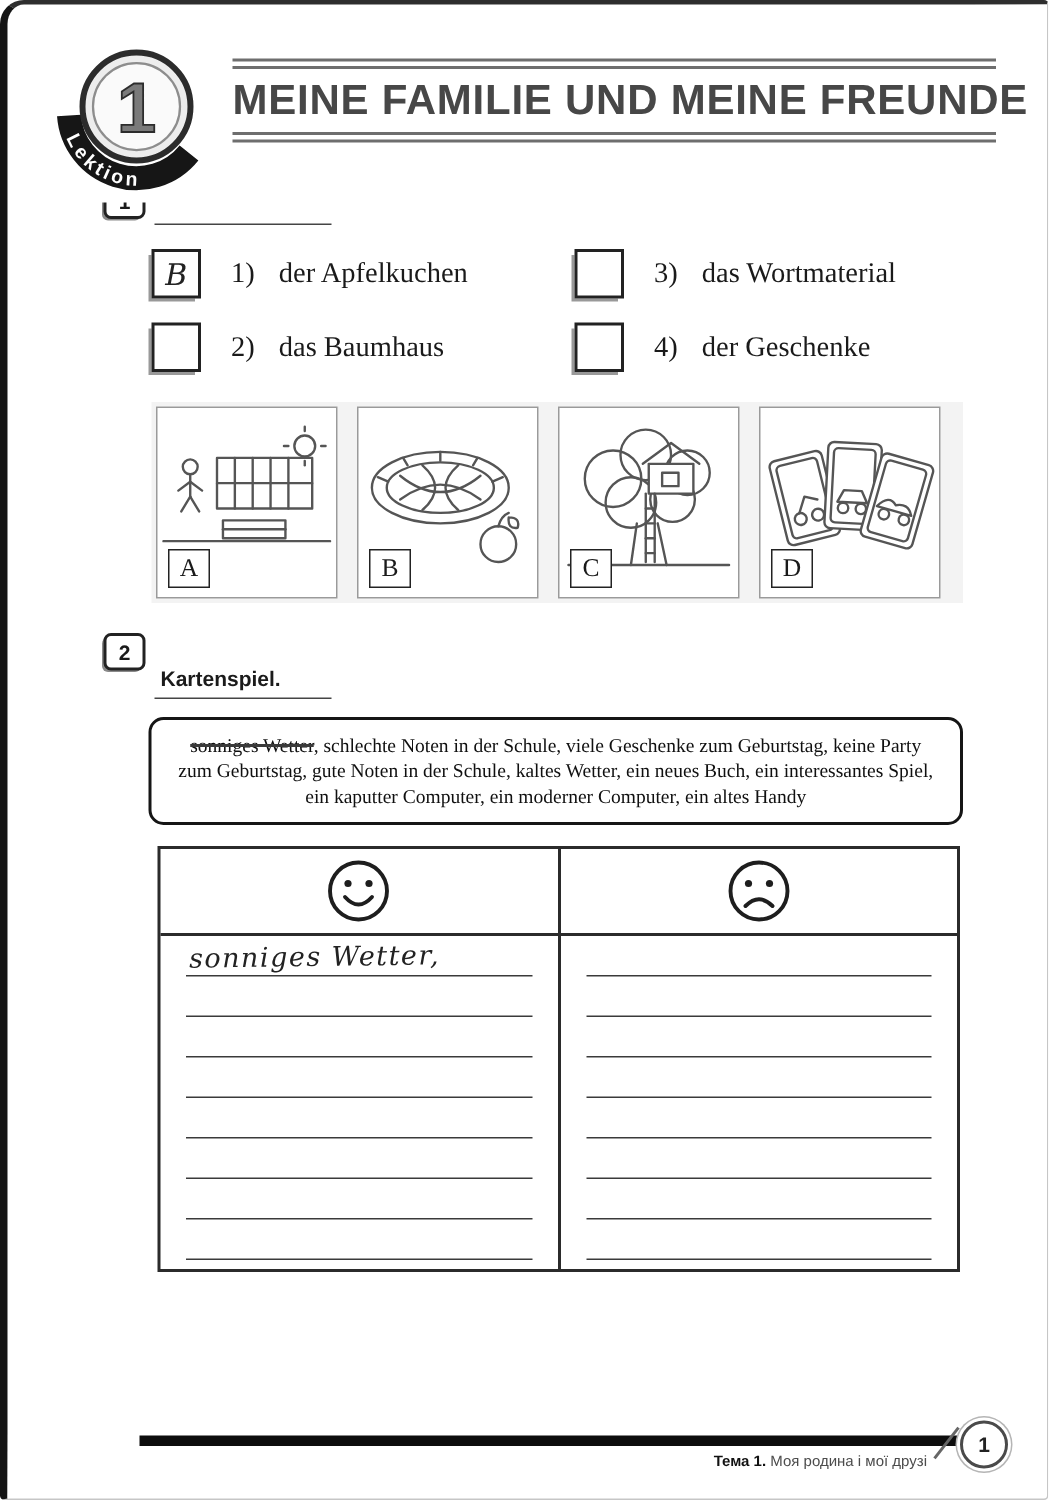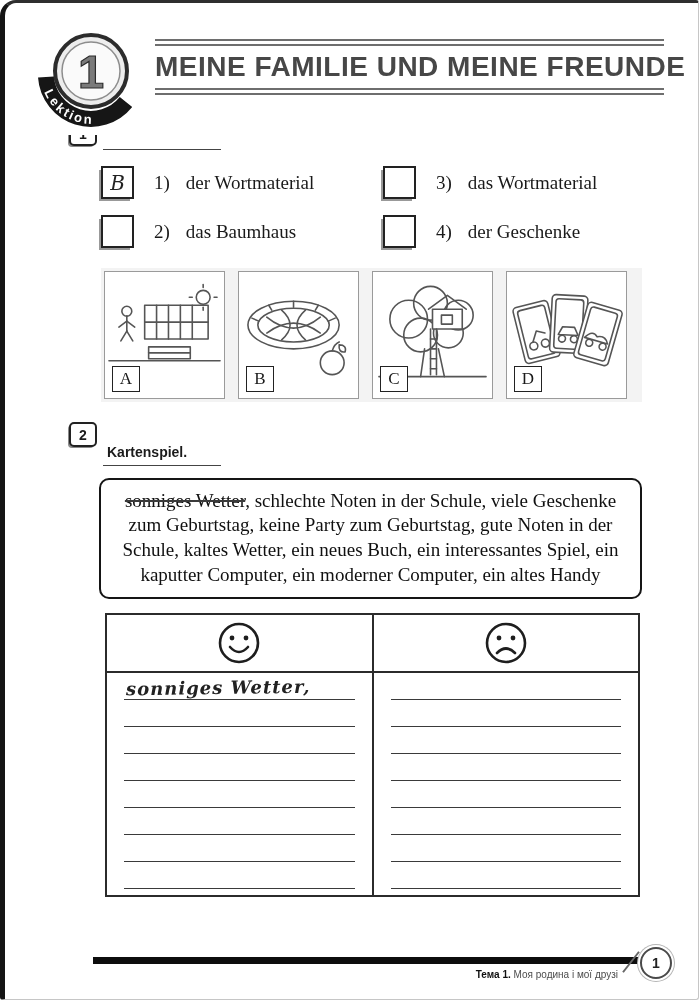--- a/index.html
+++ b/index.html
@@ -30,30 +30,30 @@
   .item-num{margin-left:4px;}
   
   .img-row{margin:20px 56px 0 96px;background:#f3f3f3;padding:3px;display:flex;gap:13px;}
   .fig{position:relative;width:121px;height:128px;background:#fff;border:1px solid #9a9a9a;box-sizing:border-box;}
   .fig svg{width:100%;height:100%;display:block;}
   .fig-letter{position:absolute;left:7px;bottom:6px;width:26px;height:24px;border:1.5px solid #222;background:#fff;
               font-family:"Liberation Serif", serif;font-size:17px;display:flex;align-items:center;justify-content:center;}
   .lineart{stroke:#555;stroke-width:1.6;fill:none;stroke-linecap:round;stroke-linejoin:round;}
   
   .word-box{margin:12px 56px 0 94px;border:2px solid #151515;border-radius:10px;padding:9px 14px;
-            font-family:"Liberation Serif", serif;font-size:19px;line-height:1.3;text-align:center;color:#101010;}
+            font-family:"Liberation Serif", serif;font-size:13px;line-height:1.3;text-align:center;color:#101010;}
   .struck{text-decoration:line-through;text-decoration-thickness:2px;text-decoration-color:#3a3a3a;}
   
   .sort-table{margin:14px 56px 0 100px;width:535px;box-sizing:border-box;border:2px solid #2b2b2b;background:#fff;}
   .t-head{display:flex;border-bottom:2px solid #2b2b2b;height:56px;}
   .t-cell{flex:1;display:flex;align-items:center;justify-content:center;}
   .t-cell.right,.t-col.right{border-left:2px solid #2b2b2b;}
   .t-body{display:flex;}
   .t-col{flex:1;padding-bottom:6px;}
-  .a-line{height:26px;margin:0 17px;border-bottom:1.5px solid #3a3a3a;position:relative;font-weight:bold;}
+  .a-line{height:26px;margin:0 17px;border-bottom:1.5px solid #3a3a3a;position:relative;}
   .handwriting{position:absolute;left:2px;bottom:1px;font-family:"DejaVu Serif", serif;font-style:italic;font-size:18px;
                letter-spacing:1px;color:#222;transform:rotate(-.8deg);white-space:nowrap;}
   
   .footer{position:absolute;left:0;right:0;bottom:6px;height:36px;}
   .f-bar{position:absolute;left:88px;top:0;width:548px;height:7px;background:#0d0d0d;}
   .f-slash{position:absolute;right:66px;top:-8px;width:2px;height:26px;background:#666;transform:rotate(38deg);}
   .page-circle{position:absolute;right:26px;top:-10px;width:28px;height:28px;border-radius:50%;border:2px solid #4a4a4a;background:#fff;
                display:flex;align-items:center;justify-content:center;font-size:14px;font-weight:bold;color:#222;
                box-shadow:0 0 0 2px #fff,0 0 0 3px #b5b5b5;z-index:2;}
   .f-text{position:absolute;right:80px;top:12px;font-size:10px;color:#4c4c4c;}
@@ -92,21 +92,21 @@
     <div class="ex-head">
       <span class="ex-num">1</span>
     </div>
     <div class="ex-underline"></div>
   </section>
 
   <div class="match-grid">
     <div class="match-item">
       <span class="ans-box">B</span>
       <span class="item-num">1)</span>
-      <span>der Wortmaterial</span>
+      <span>der Apfelkuchen</span>
     </div>
     <div class="match-item">
       <span class="ans-box"></span>
       <span class="item-num">2)</span>
       <span>das Baumhaus</span>
     </div>
     <div class="match-item">
       <span class="ans-box"></span>
       <span class="item-num">3)</span>
       <span>das Wortmaterial</span>

